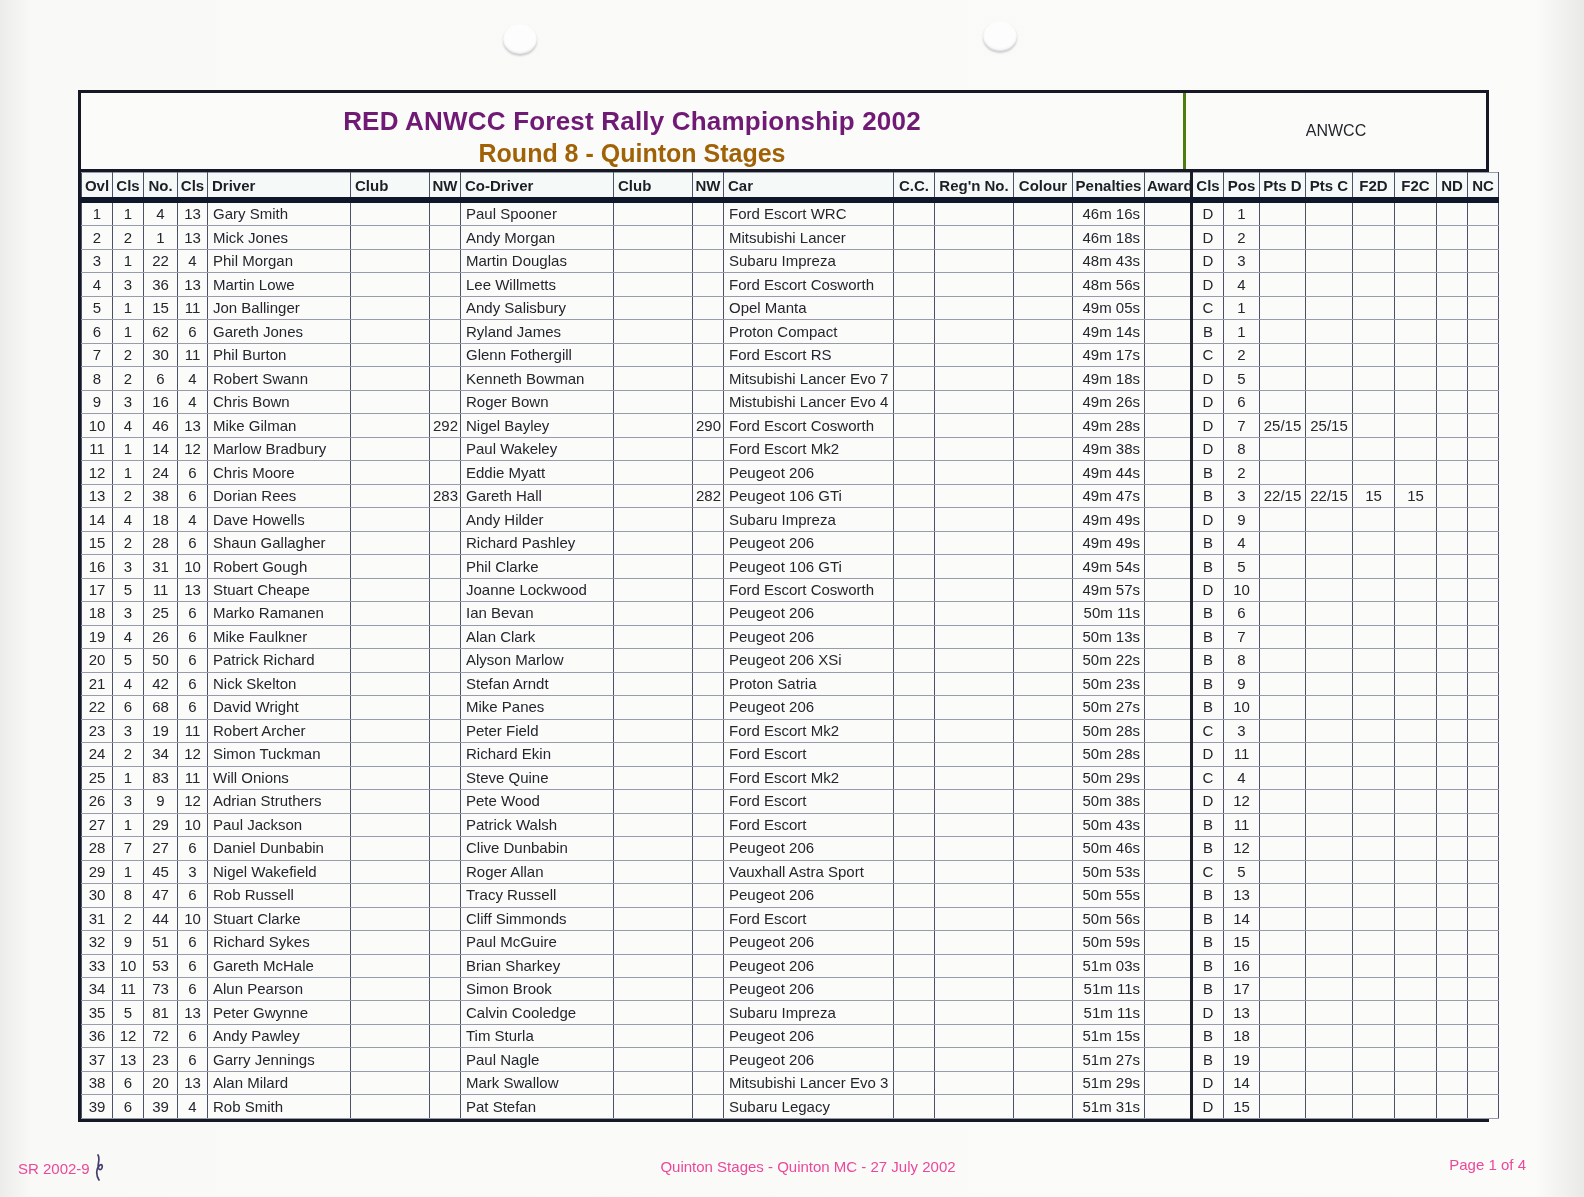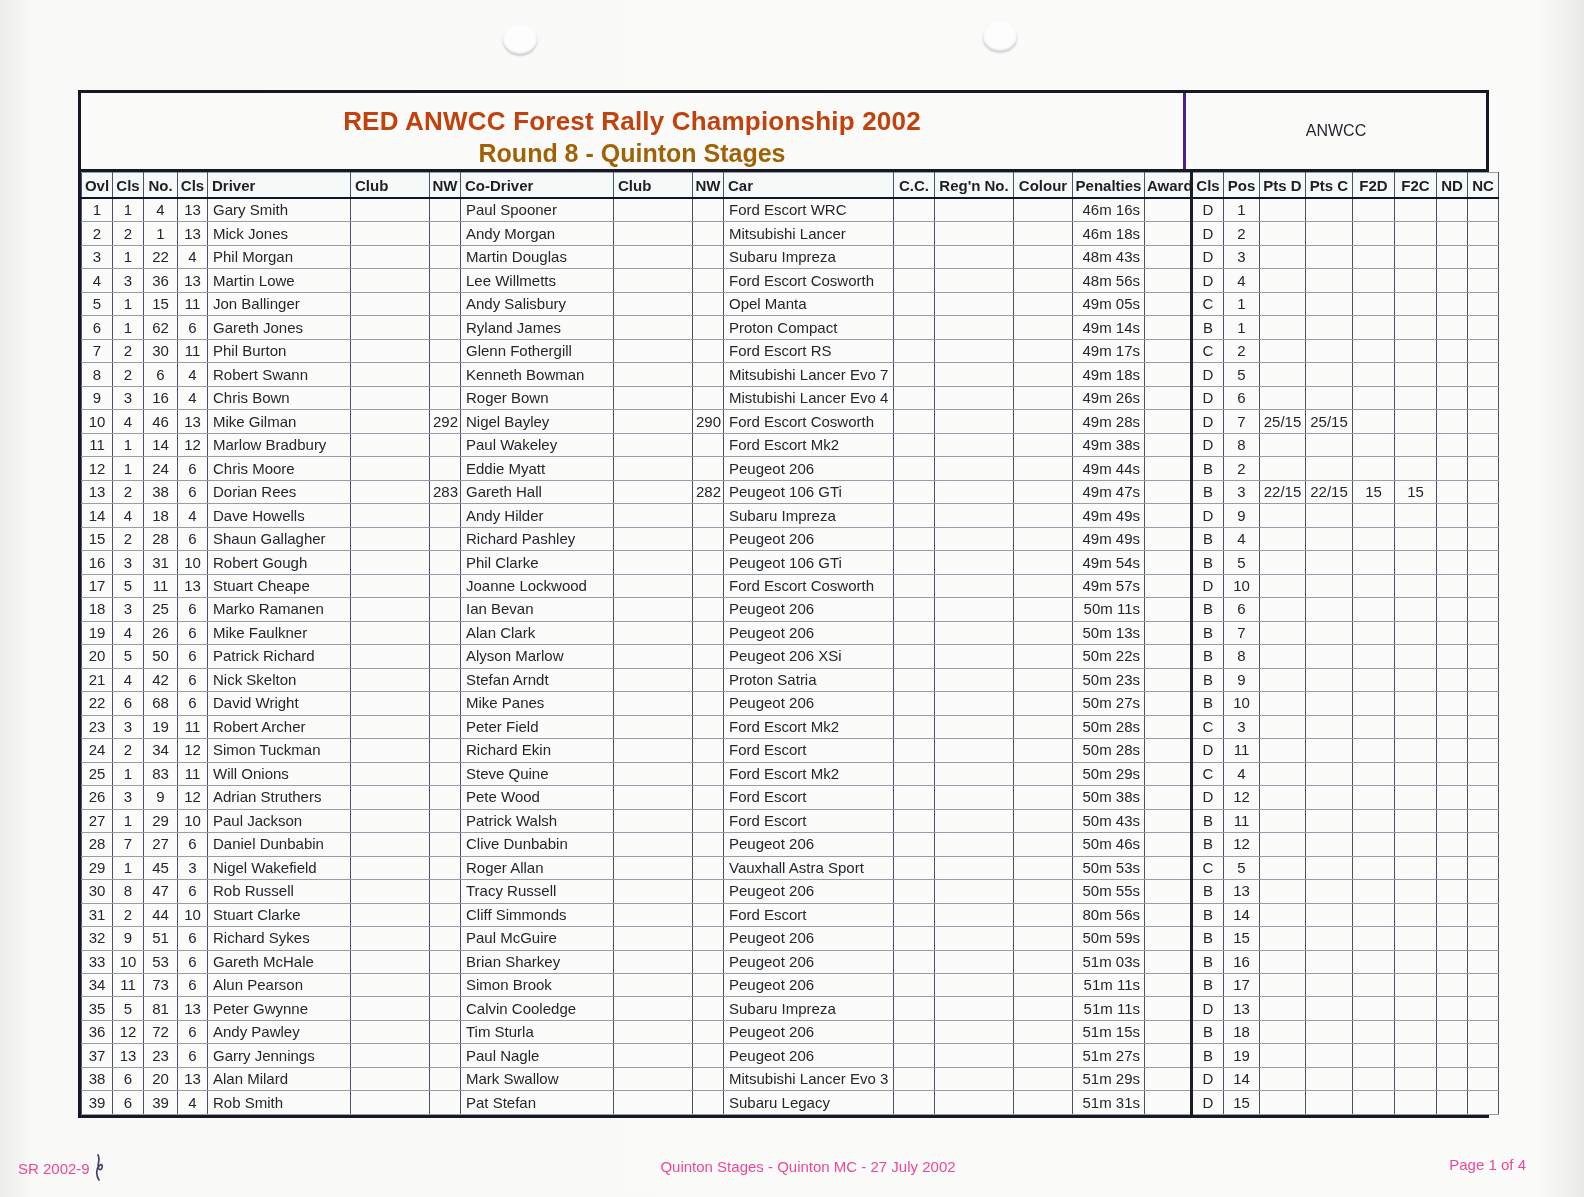--- a/index.html
+++ b/index.html
@@ -16,39 +16,39 @@
   }
   .hole-1{left:503px;top:24px;}
   .hole-2{left:983px;top:21px;}
 
   .table-frame{
     position:absolute;left:78px;top:90px;width:1411px;
     border:3px solid #161925;background:#fbfcfa;box-sizing:border-box;
   }
   .title-row{display:flex;border-bottom:3px solid #161925;height:76px;}
   .title-main{flex:1 1 auto;display:flex;flex-direction:column;justify-content:center;align-items:center;}
-  .title-line1{font-size:26px;font-weight:bold;letter-spacing:.2px;color:#c2410c;margin-top:12px;}
+  .title-line1{font-size:26px;font-weight:bold;letter-spacing:.2px;color:#701a75;margin-top:12px;}
   .title-line2{font-size:25px;font-weight:bold;margin-top:2px;color:#a16207;}
   .title-org{
-    width:300px;flex:0 0 auto;border-left:3px solid #4c1d95;
+    width:300px;flex:0 0 auto;border-left:3px solid #4d7c0f;
     display:flex;align-items:center;justify-content:center;
     font-size:16px;color:#24262e;
   }
 
   table.results{border-collapse:collapse;table-layout:fixed;width:1405px;}
   .results th,.results td{
     border-style:solid;border-width:1px;
     border-top-color:#969cab;border-bottom-color:#969cab;
     border-left-color:#4b5166;border-right-color:#4b5166;
     font-size:15px;padding:0 3px;overflow:hidden;white-space:nowrap;
     background:#fbfcfa;
   }
   .results thead th{
     height:24px;font-weight:bold;text-align:center;
-    border-bottom:2px solid #0f172a;background:#f5f9f8;color:#1d1f27;
+    border-bottom:6px solid #0f172a;background:#f5f9f8;color:#1d1f27;
     padding:0 2px;
   }
   .results thead th.h-left{text-align:left;padding-left:4px;}
   .results tbody td{height:22.49px;line-height:22px;}
   .results td.c{text-align:center;}
   .results td.l{text-align:left;padding-left:5px;}
   .results td.r{text-align:right;padding-right:4px;}
   .results .thicksep{border-left:3px solid #1a1d28 !important;}
 
   .footer{position:absolute;left:0;right:0;top:1152px;height:40px;font-size:15px;color:#ec4899;}
@@ -918,21 +918,21 @@
             <td class="l">Stuart Clarke</td>
             <td class="l"></td>
             <td class="r"></td>
             <td class="l">Cliff Simmonds</td>
             <td class="l"></td>
             <td class="r"></td>
             <td class="l">Ford Escort</td>
             <td class="c"></td>
             <td class="l"></td>
             <td class="l"></td>
-            <td class="r">80m 56s</td>
+            <td class="r">50m 56s</td>
             <td class="l"></td>
             <td class="c thicksep">B</td>
             <td class="c">14</td>
             <td class="c"></td>
             <td class="c"></td>
             <td class="c"></td>
             <td class="c"></td>
             <td class="c"></td>
             <td class="c"></td>
           </tr>

